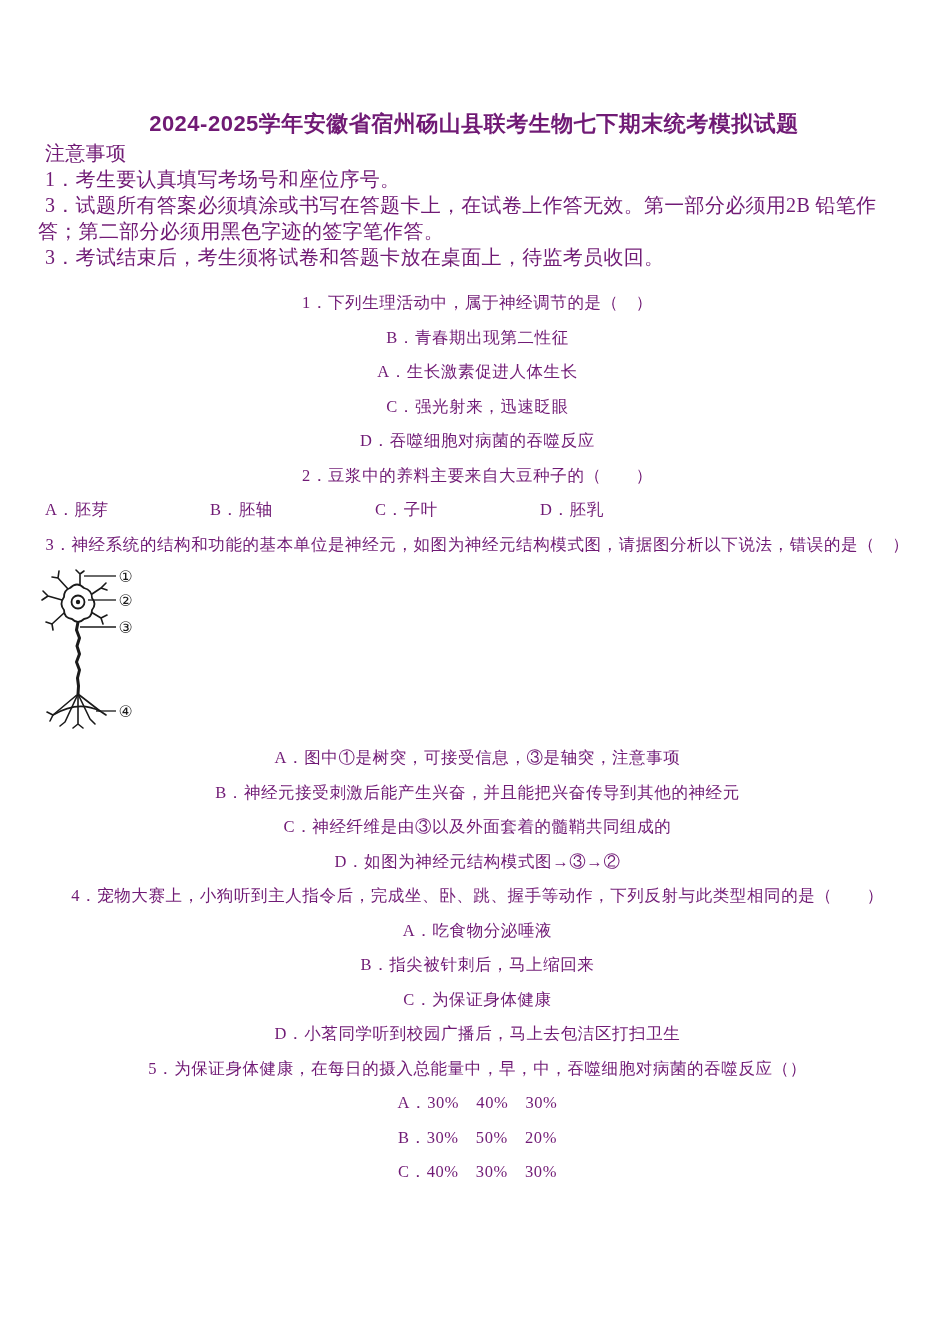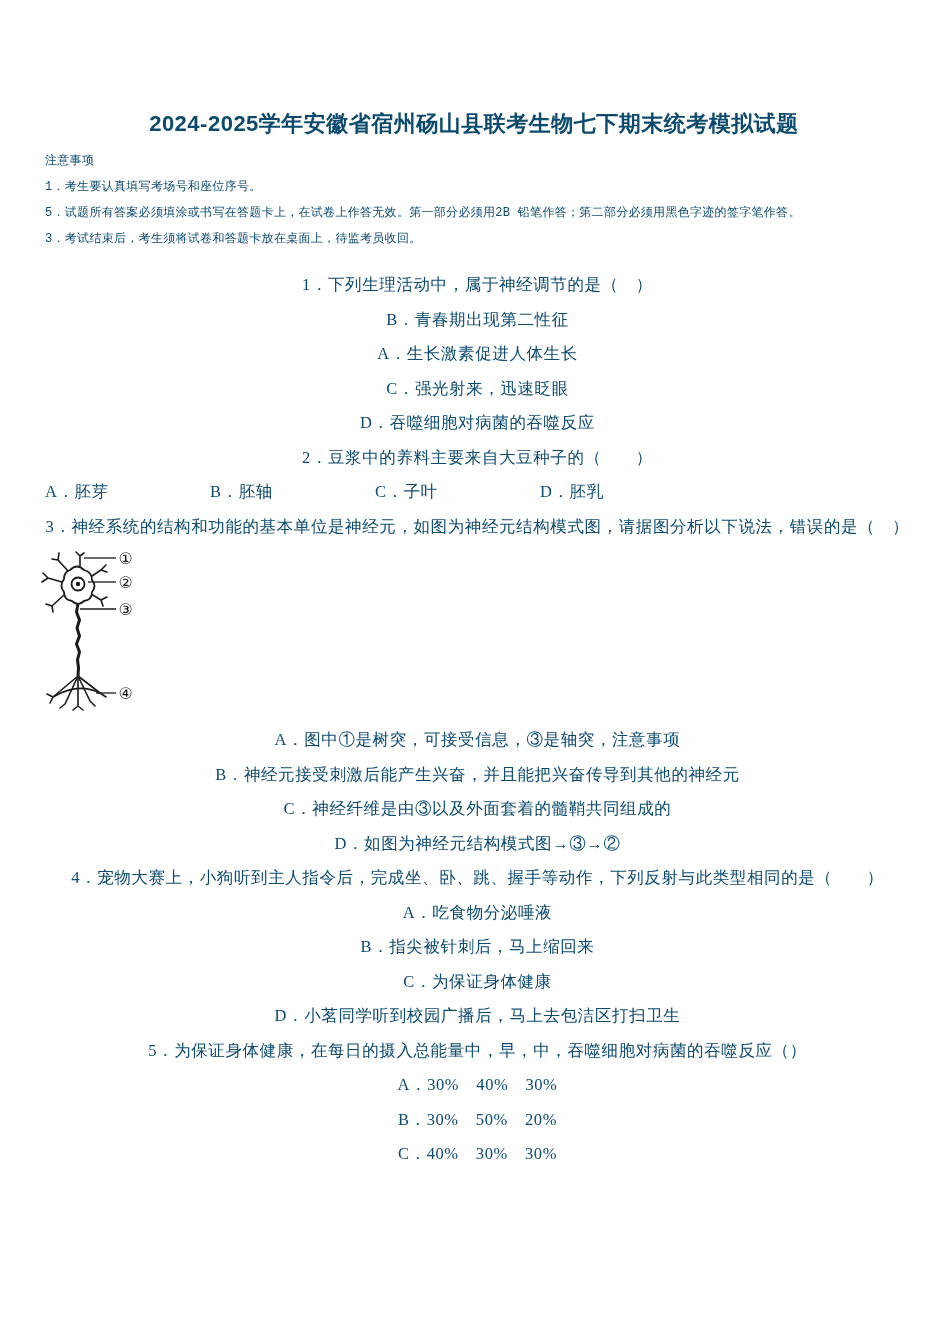--- a/index.html
+++ b/index.html
@@ -3,40 +3,38 @@
 <meta charset="utf-8">
 <style>
   * { box-sizing: border-box; }
   html, body { margin: 0; padding: 0; background: #ffffff; }
   .page {
     position: relative;
     width: 950px;
     height: 1344px;
     margin: 0 auto;
     background: #ffffff;
-    color: #0c4a6e;
+    color: #701a75;
     overflow: hidden;
     padding: 108px 40px 0 38px;
     font-family: "Liberation Serif", serif;
   }
   .title {
     margin: 0;
     text-align: center;
     font-family: "Liberation Sans", sans-serif;
     font-weight: bold;
     font-size: 22px;
     line-height: 32px;
     letter-spacing: 0.5px;
   }
   .notice {
-    margin-top: 8px;
-    font-size: 12px;
+    font-size: 20px;
     line-height: 26px;
     letter-spacing: 0.3px;
-    font-family: Liberation Mono, monospace;
   }
   .notice p { margin: 0; text-indent: 7px; }
   .questions {
     margin-top: 16px;
     font-size: 16.5px;
     line-height: 34.5px;
     letter-spacing: 0.6px;
   }
   .questions p { margin: 0; text-indent: 7px; text-align: center; }
   .opt-row { display: flex; padding-left: 7px; }
@@ -56,21 +54,21 @@
 </head>
 <body>
 
 <div class="page">
 
   <h1 class="title">2024-2025学年安徽省宿州砀山县联考生物七下期末统考模拟试题</h1>
 
   <div class="notice">
     <p>注意事项</p>
     <p>1．考生要认真填写考场号和座位序号。</p>
-    <p>5．试题所有答案必须填涂或书写在答题卡上，在试卷上作答无效。第一部分必须用2B 铅笔作答；第二部分必须用黑色字迹的签字笔作答。</p>
+    <p>3．试题所有答案必须填涂或书写在答题卡上，在试卷上作答无效。第一部分必须用2B 铅笔作答；第二部分必须用黑色字迹的签字笔作答。</p>
     <p>3．考试结束后，考生须将试卷和答题卡放在桌面上，待监考员收回。</p>
   </div>
 
   <div class="questions">
 
     <div class="q">
       <p><span>1．</span><span>下列生理活动中，属于神经调节的是（　）</span></p>
       <p>B．青春期出现第二性征</p>
       <p>A．生长激素促进人体生长</p>
       <p>C．强光射来，迅速眨眼</p>

